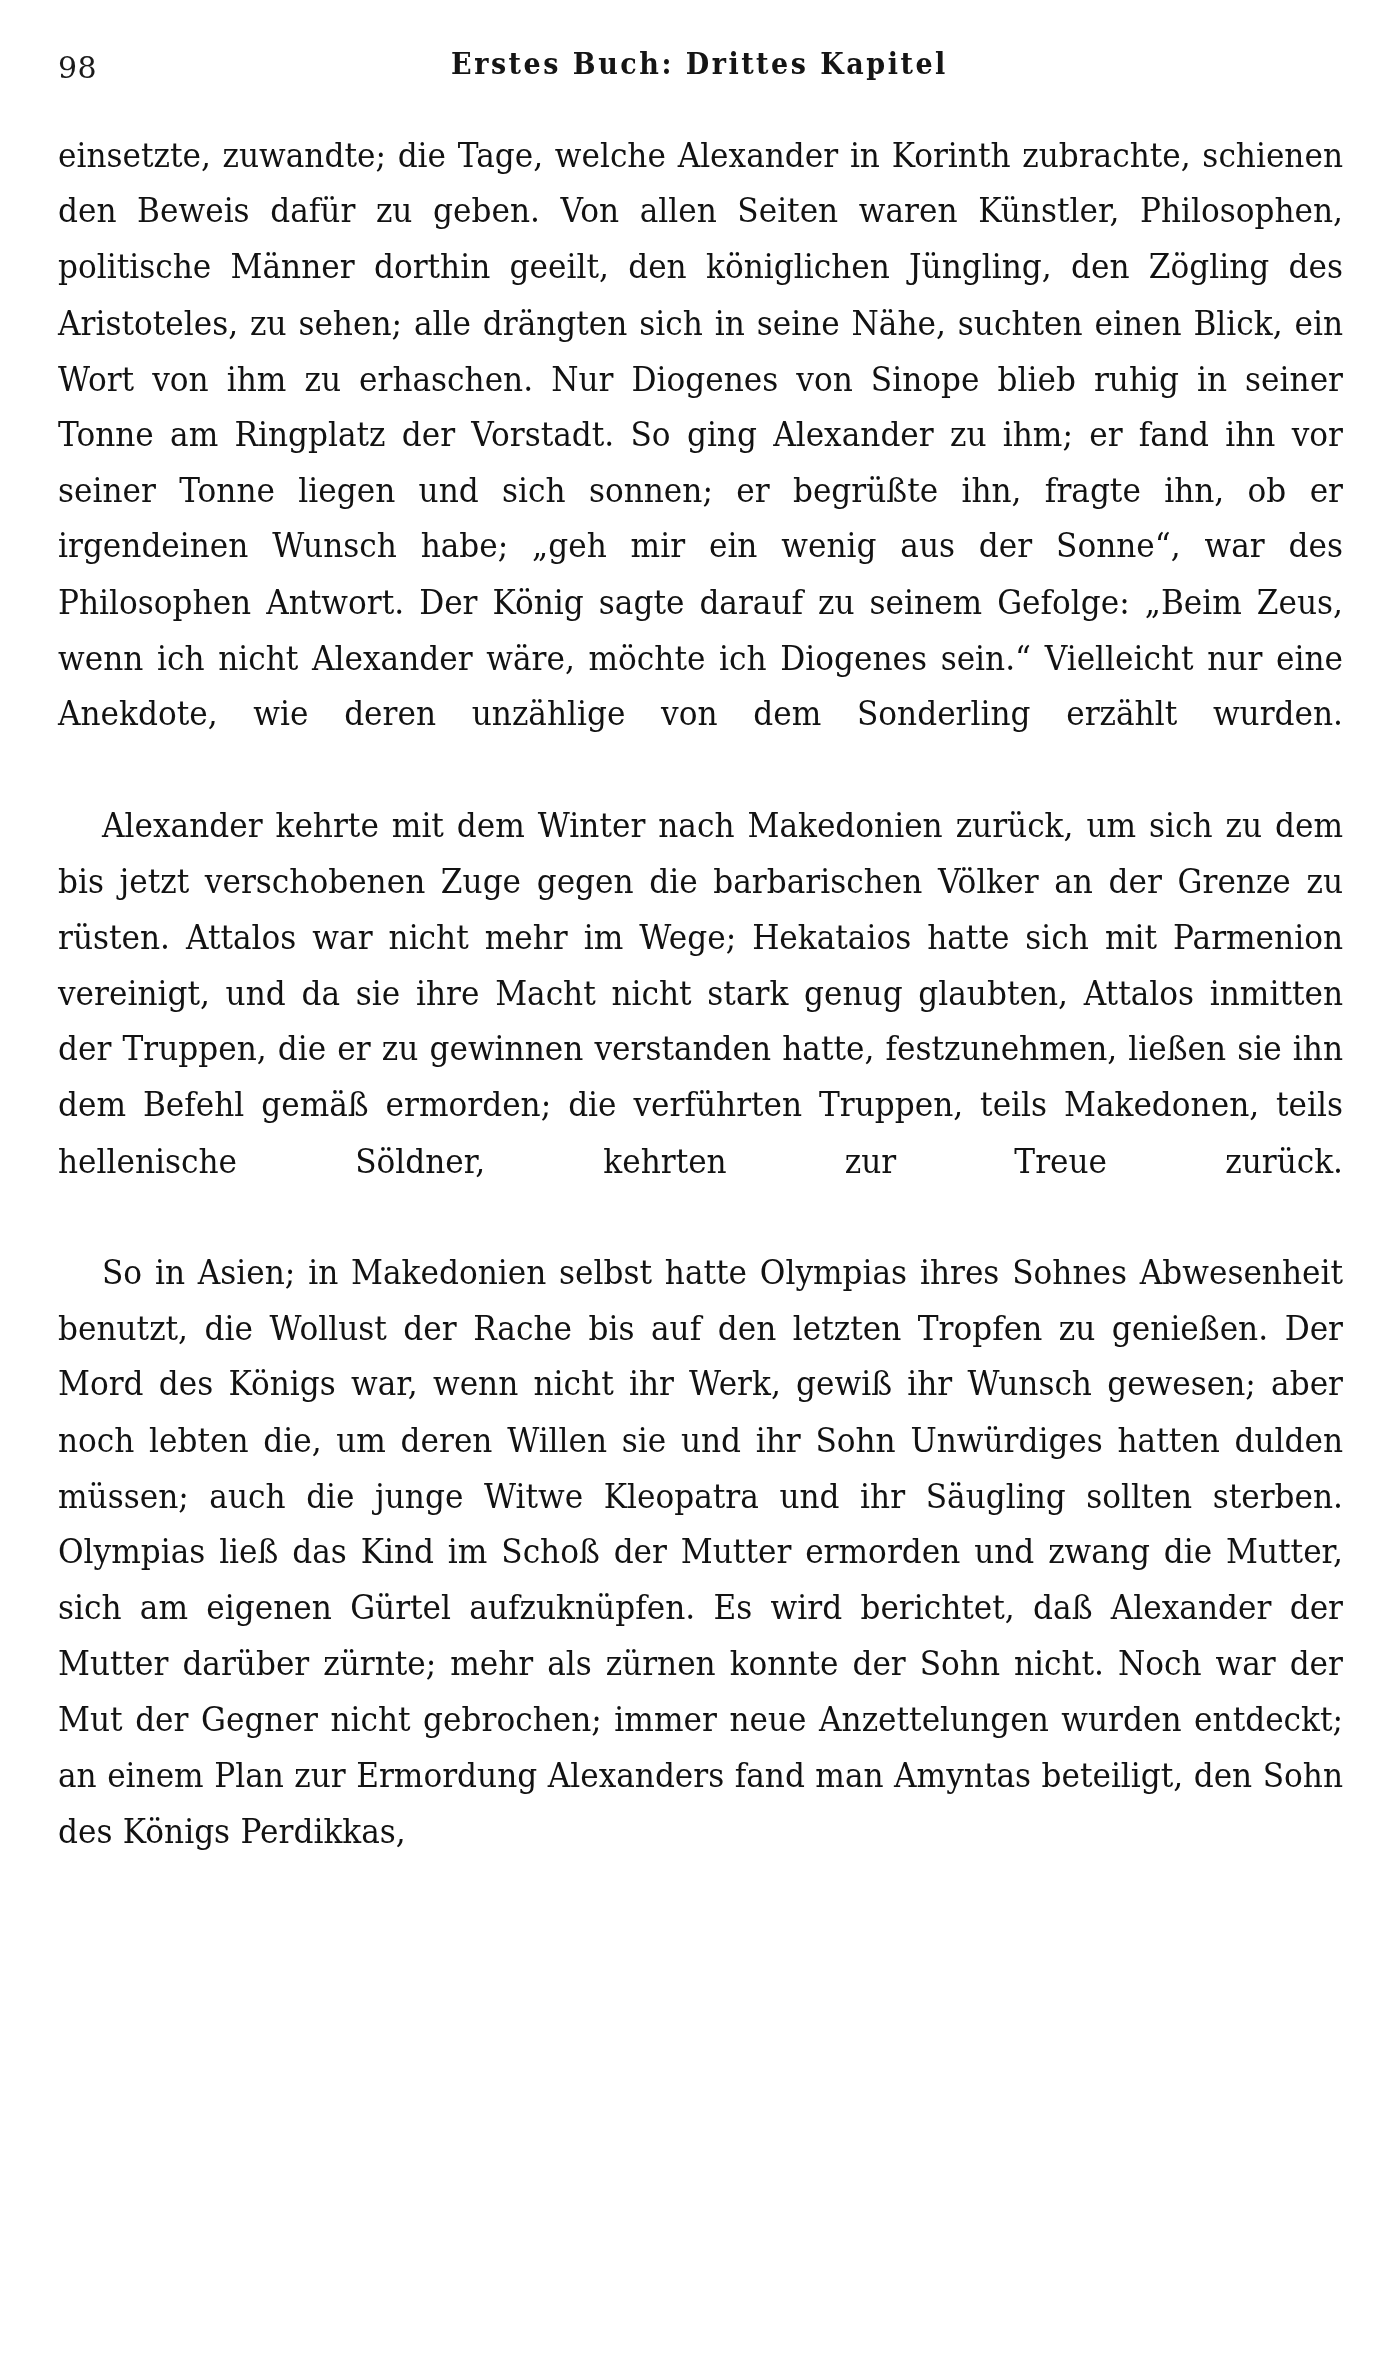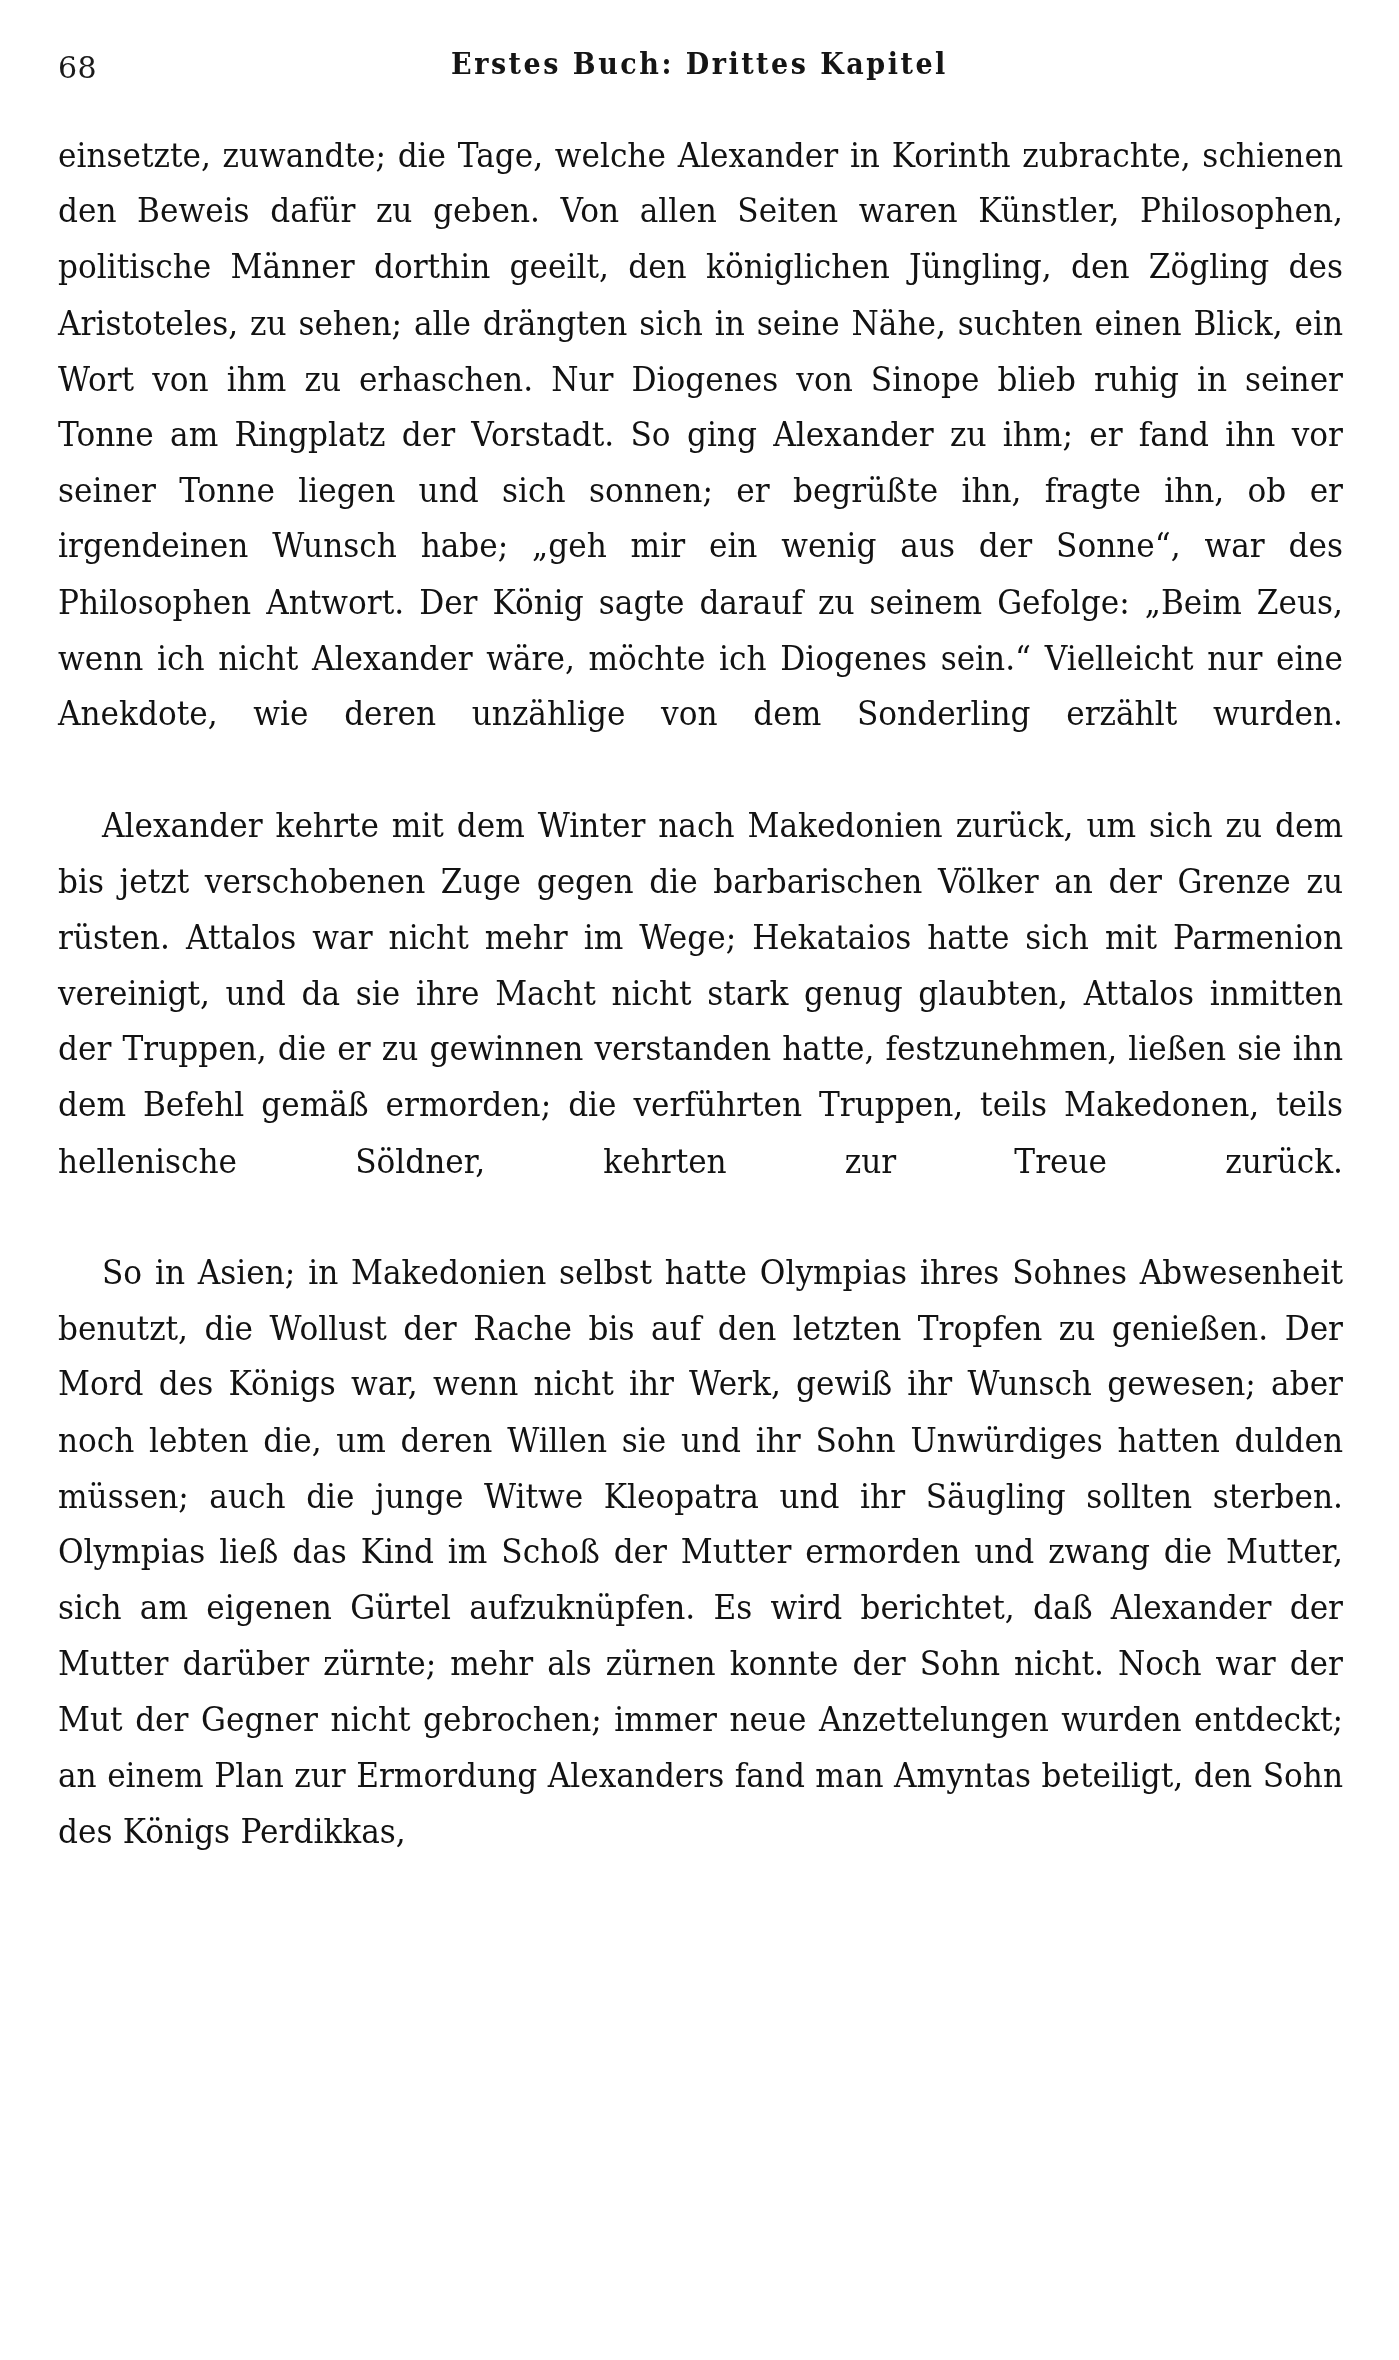--- a/index.html
+++ b/index.html
@@ -84,21 +84,21 @@
   .body-text p.last::after {
     content: none;
   }
 </style>
 </head>
 <body>
 
 <div class="page">
 
   <div class="header">
-    <div class="folio">68</div>
+    <div class="folio">98</div>
     <div class="running-head">Erstes Buch: Drittes Kapitel</div>
   </div>
 
   <div class="body-text">
     <p>einsetzte, zuwandte; die Tage, welche Alexander in Korinth zubrachte, schienen den Beweis dafür zu geben. Von allen Seiten waren Künstler, Philosophen, politische Männer dorthin geeilt, den königlichen Jüngling, den Zögling des Aristoteles, zu sehen; alle drängten sich in seine Nähe, suchten einen Blick, ein Wort von ihm zu erhaschen. Nur Diogenes von Sinope blieb ruhig in seiner Tonne am Ringplatz der Vorstadt. So ging Alexander zu ihm; er fand ihn vor seiner Tonne liegen und sich sonnen; er begrüßte ihn, fragte ihn, ob er irgendeinen Wunsch habe; „geh mir ein wenig aus der Sonne“, war des Philosophen Antwort. Der König sagte darauf zu seinem Gefolge: „Beim Zeus, wenn ich nicht Alexander wäre, möchte ich Diogenes sein.“ Vielleicht nur eine Anekdote, wie deren unzählige von dem Sonderling erzählt wurden.</p>
     <p class="indent">Alexander kehrte mit dem Winter nach Makedonien zurück, um sich zu dem bis jetzt verschobenen Zuge gegen die barbarischen Völker an der Grenze zu rüsten. Attalos war nicht mehr im Wege; Hekataios hatte sich mit Parmenion vereinigt, und da sie ihre Macht nicht stark genug glaubten, Attalos inmitten der Truppen, die er zu gewinnen verstanden hatte, festzunehmen, ließen sie ihn dem Befehl gemäß ermorden; die verführten Truppen, teils Makedonen, teils hellenische Söldner, kehrten zur Treue zurück.</p>
     <p class="indent last">So in Asien; in Makedonien selbst hatte Olympias ihres Sohnes Abwesenheit benutzt, die Wollust der Rache bis auf den letzten Tropfen zu genießen. Der Mord des Königs war, wenn nicht ihr Werk, gewiß ihr Wunsch gewesen; aber noch lebten die, um deren Willen sie und ihr Sohn Unwürdiges hatten dulden müssen; auch die junge Witwe Kleopatra und ihr Säugling sollten sterben. Olympias ließ das Kind im Schoß der Mutter ermorden und zwang die Mutter, sich am eigenen Gürtel aufzuknüpfen. Es wird berichtet, daß Alexander der Mutter darüber zürnte; mehr als zürnen konnte der Sohn nicht. Noch war der Mut der Gegner nicht gebrochen; immer neue Anzettelungen wurden entdeckt; an einem Plan zur Ermordung Alexanders fand man Amyntas beteiligt, den Sohn des Königs Perdikkas,</p>
   </div>
 
 </div>

